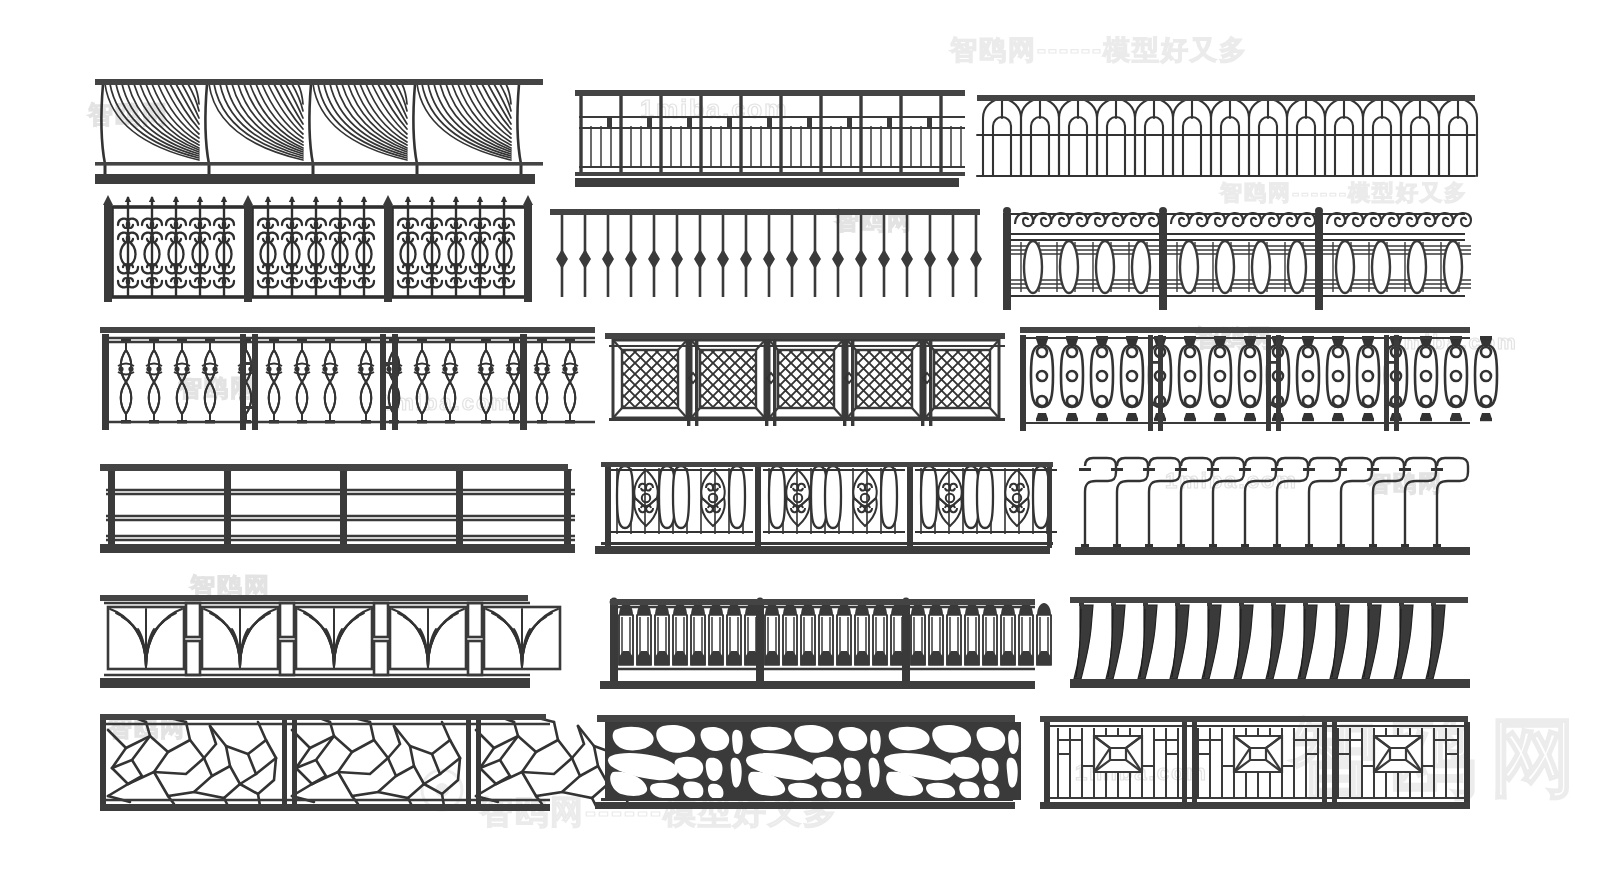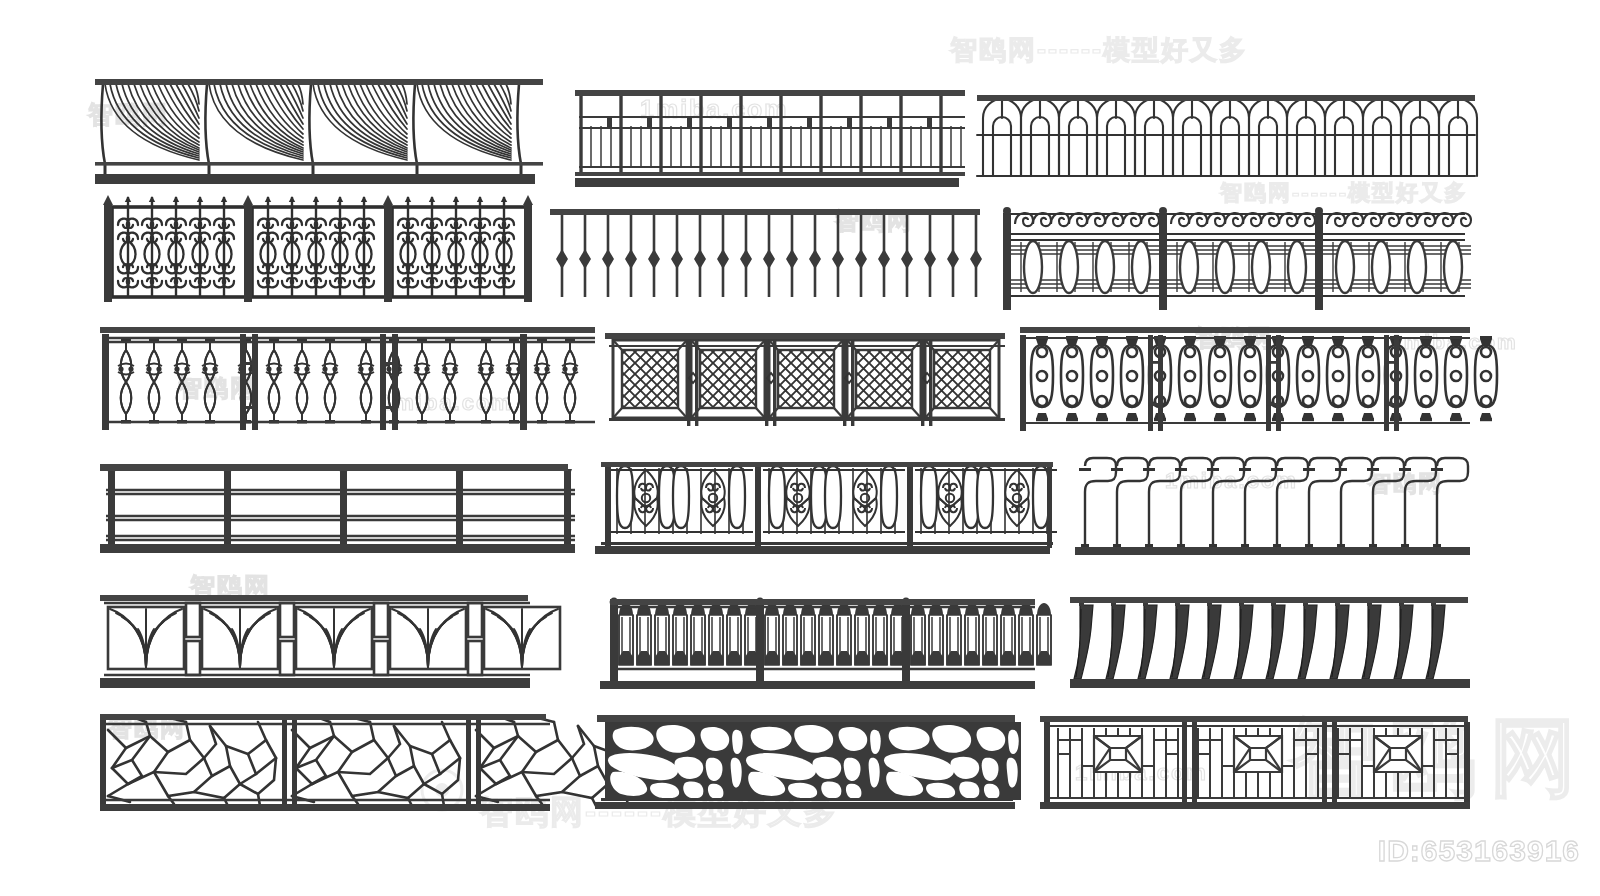--- a/index.html
+++ b/index.html
@@ -1177,15 +1177,14 @@
           <rect x="152" y="12" width="5" height="84"></rect>
         <rect x="282" y="12" width="5" height="84"></rect>
           <rect x="292" y="12" width="5" height="84"></rect>
         <rect x="424" y="12" width="6" height="84"></rect>
       </g>
       <rect x="0" y="6" width="428" height="6" fill="#444"></rect>
       <rect x="0" y="92" width="430" height="7" fill="#3d3d3d"></rect>
     </svg>
   </div>
 
-  <div id="idtag">ID:653163916</div>
 
 </div>
 
 </body></html>

